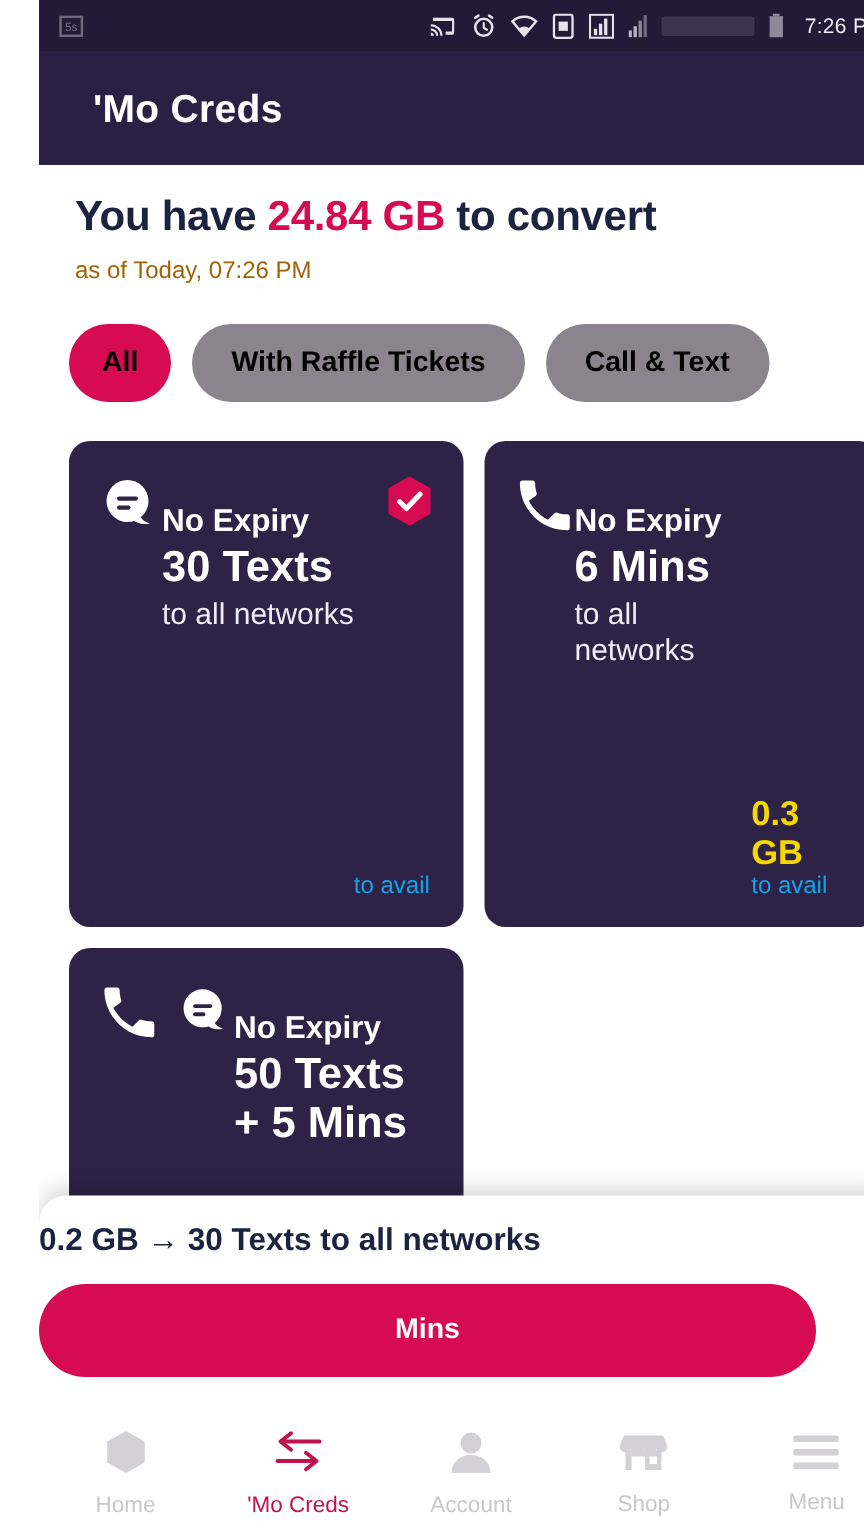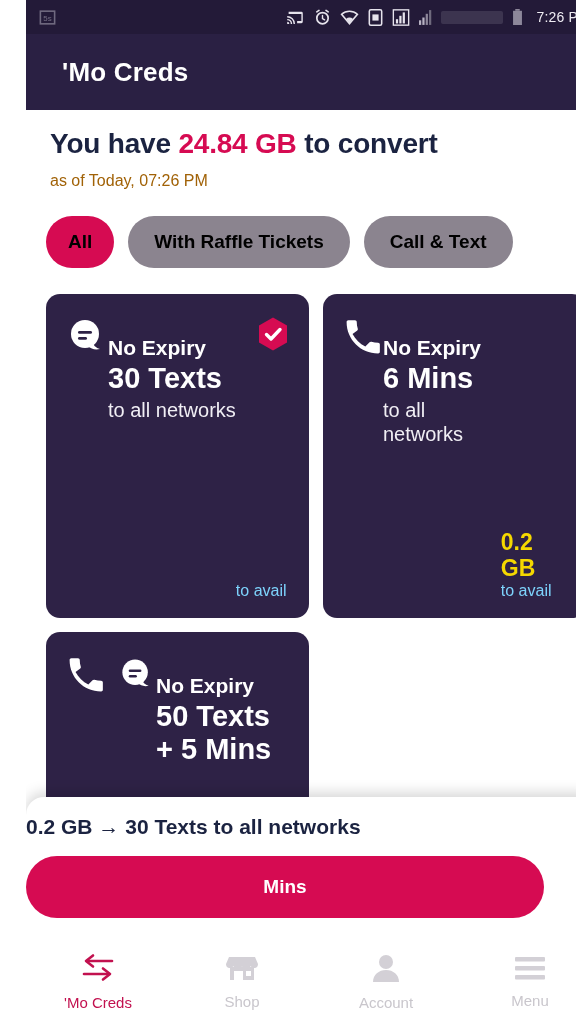--- a/index.html
+++ b/index.html
@@ -108,21 +108,21 @@
     font-size: 29px; font-weight: bold; color: #ffffff;
     line-height: 1.14; margin-top: 1px;
   }
   .card-sub {
     font-size: 20px; color: #f0eef4; margin-top: 3px; line-height: 1.2;
   }
   .card-foot { margin-top: auto; }
   .card-cost {
     font-size: 23px; font-weight: bold; color: #f5d800; line-height: 1.1;
   }
-  .card-avail { font-size: 16px; color: #7dd3fc; margin-top: 1px; }
+  .card-avail { font-size: 16px; color: #0ea5e9; margin-top: 1px; }
 
   
   .sheet {
     position: absolute; left: 0; bottom: 84px;
     width: 576px; height: 143px;
     background: #ffffff;
     border-radius: 18px 18px 0 0;
     box-shadow: 0 -4px 14px rgba(0,0,0,.17);
     display: flex; flex-direction: column; align-items: flex-start;
     padding-top: 18px;
@@ -281,21 +281,21 @@
             <path d="M6.6 10.8c1.6 3.1 4.2 5.6 7.3 7.2l2.4-2.4c.3-.3.7-.4 1.1-.3 1.2.4 2.5.6 3.8.6.6 0 1 .4 1 1V21c0 .6-.4 1-1 1-10 0-18-8-18-18 0-.6.4-1 1-1h3.8c.6 0 1 .4 1 1 0 1.3.2 2.6.6 3.8.1.4 0 .8-.3 1.1z" fill="#ffffff"></path>
           </svg>
         </span>
       </div>
       <div class="card-body">
         <div class="card-expiry">No Expiry</div>
         <div class="card-headline">6 Mins</div>
         <div class="card-sub">to all networks</div>
       </div>
       <div class="card-foot">
-        <div class="card-cost">0.2 GB</div>
+        <div class="card-cost">0.3 GB</div>
         <div class="card-avail">to avail</div>
       </div>
     </div>
 
     <div class="card">
       <div class="card-icons">
         <span>
           <svg width="42" height="42" viewBox="0 0 24 24">
             <path d="M6.6 10.8c1.6 3.1 4.2 5.6 7.3 7.2l2.4-2.4c.3-.3.7-.4 1.1-.3 1.2.4 2.5.6 3.8.6.6 0 1 .4 1 1V21c0 .6-.4 1-1 1-10 0-18-8-18-18 0-.6.4-1 1-1h3.8c.6 0 1 .4 1 1 0 1.3.2 2.6.6 3.8.1.4 0 .8-.3 1.1z" fill="#ffffff"></path>
           </svg>
@@ -317,57 +317,65 @@
 
   </div>
 
   <div class="sheet">
     <div class="sheet-summary">0.2 GB → 30 Texts to all networks</div>
     <button class="next-btn">Mins</button>
   </div>
 
   <div class="bottomnav">
 
+    <div class="nav-item">
+      <span>
+        <svg width="28" height="30" viewBox="0 0 28 30">
+          <polygon points="14,1 26.5,8 26.5,22 14,29 1.5,22 1.5,8" fill="#d3d0d6"></polygon>
+        </svg>
+      </span>
+      <span class="nav-label">Home</span>
+    </div>
 
     <div class="nav-item active">
       <span>
         <svg width="34" height="30" viewBox="0 0 34 30">
           <path d="M31 8H6" stroke="#c2114f" stroke-width="2.6" fill="none" stroke-linecap="round"></path>
           <path d="M12 2.5L5 8l7 5.5" stroke="#c2114f" stroke-width="2.6" fill="none" stroke-linecap="round" stroke-linejoin="round"></path>
           <path d="M3 21h25" stroke="#c2114f" stroke-width="2.6" fill="none" stroke-linecap="round"></path>
           <path d="M22 15.5l7 5.5-7 5.5" stroke="#c2114f" stroke-width="2.6" fill="none" stroke-linecap="round" stroke-linejoin="round"></path>
         </svg>
       </span>
       <span class="nav-label">'Mo Creds</span>
     </div>
 
     <div class="nav-item">
       <span>
+        <svg width="30" height="30" viewBox="0 0 30 30">
+          <circle cx="15" cy="9" r="7" fill="#d3d0d6"></circle>
+          <path d="M2 29c0-7.2 5.8-12 13-12s13 4.8 13 12z" fill="#d3d0d6"></path>
+        </svg>
+      </span>
+      <span class="nav-label">Account</span>
+    </div>
+
+    <div class="nav-item">
+      <span>
         <svg width="32" height="28" viewBox="0 0 32 28">
           <path d="M3 3h26l3 7a4 4 0 0 1-7.5 2A4 4 0 0 1 16 12a4 4 0 0 1-8.5 0A4 4 0 0 1 0 10z" fill="#d3d0d6"></path>
           <rect x="4" y="13" width="24" height="13" fill="#d3d0d6"></rect>
           <rect x="8" y="17" width="9" height="9" fill="#ffffff"></rect>
           <rect x="20" y="17" width="5" height="5" fill="#ffffff"></rect>
         </svg>
       </span>
       <span class="nav-label">Shop</span>
     </div>
 
     <div class="nav-item">
       <span>
-        <svg width="30" height="30" viewBox="0 0 30 30">
-          <circle cx="15" cy="9" r="7" fill="#d3d0d6"></circle>
-          <path d="M2 29c0-7.2 5.8-12 13-12s13 4.8 13 12z" fill="#d3d0d6"></path>
-        </svg>
-      </span>
-      <span class="nav-label">Account</span>
-    </div>
-
-    <div class="nav-item">
-      <span>
         <svg width="32" height="26" viewBox="0 0 32 26">
           <rect x="1" y="2" width="30" height="4.4" rx="1" fill="#d3d0d6"></rect>
           <rect x="1" y="11" width="30" height="4.4" rx="1" fill="#d3d0d6"></rect>
           <rect x="1" y="20" width="30" height="4.4" rx="1" fill="#d3d0d6"></rect>
         </svg>
       </span>
       <span class="nav-label">Menu</span>
     </div>
 
   </div>

